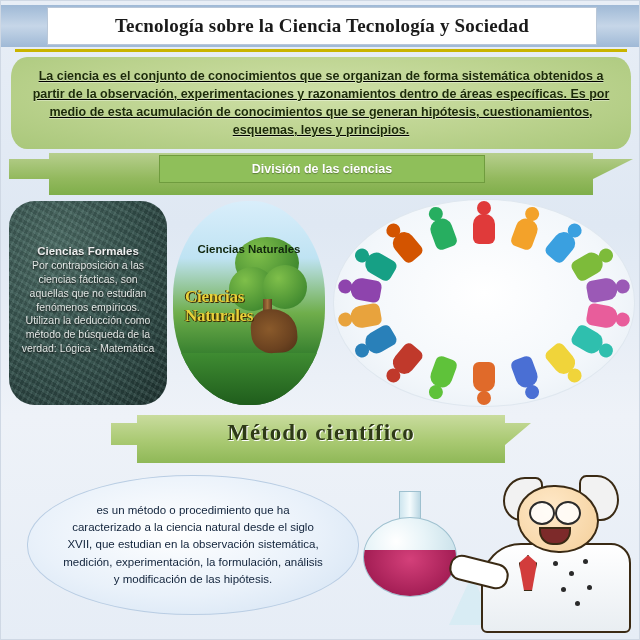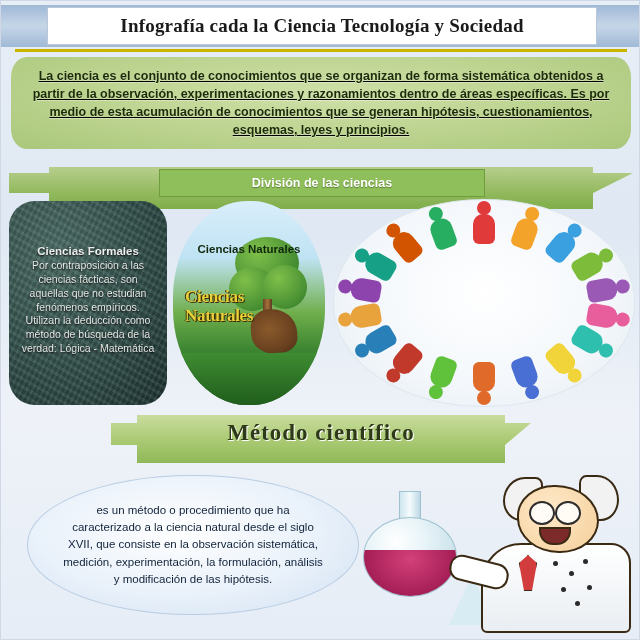--- a/index.html
+++ b/index.html
@@ -50,21 +50,21 @@
     padding:4px 18px;box-sizing:border-box;text-decoration:underline;
   }
   .intro p{
     margin:0;text-align:center;
     font-size:12.5px;line-height:1.45;color:#1c2b08;font-weight:bold;
     text-shadow:0 1px 0 rgba(255,255,255,.35);
   }
 
   
   .banner-wrap{
-    position:absolute;left:8px;top:152px;width:624px;height:42px;margin-top:14px;
+    position:absolute;left:8px;top:152px;width:624px;height:42px;
   }
   .banner{
     position:absolute;left:0;top:0;width:624px;height:42px;
     background:linear-gradient(to bottom,#b7cf8e,#93b95e 60%,#7fae4a);
     clip-path:polygon(0 6px, 40px 6px, 40px 0, 584px 0, 584px 6px, 624px 6px,
                       584px 26px, 584px 42px, 40px 42px, 40px 26px, 0 26px);
   }
   .banner-label{
     position:absolute;left:150px;top:2px;width:324px;height:26px;
     background:#8fbf5a;
@@ -289,21 +289,21 @@
     transform:rotate(14deg);
   }
 </style>
 </head>
 <body>
 
 <div id="page">
 
   <div class="title-band"></div>
   <div class="title-box">
-    <span>Infografía cada la Ciencia Tecnología y Sociedad</span>
+    <span>Tecnología sobre la Ciencia Tecnología y Sociedad</span>
   </div>
   <div class="title-underline"></div>
 
   <div class="intro">
     <p>La ciencia es el conjunto de conocimientos que se organizan de forma sistemática obtenidos a partir de la observación, experimentaciones y razonamientos dentro de áreas específicas. Es por medio de esta acumulación de conocimientos que se generan hipótesis, cuestionamientos, esquemas, leyes  y principios.</p>
   </div>
 
   <div class="banner-wrap">
     <div class="banner"></div>
     <div class="banner-label">
@@ -410,21 +410,21 @@
   </div>
 
   <div class="method-wrap">
     <div class="method-band"></div>
     <div class="method-inner">
       <span>Método científico</span>
     </div>
   </div>
 
   <div class="bubble">
-    <p>es un método o procedimiento que ha caracterizado a la ciencia natural desde el siglo XVII, que consiste en la observación sistemática, medición, experimentación, la formulación, análisis y modificación de las hipótesis.</p>
+    <p>es un método o procedimiento que ha caracterizado a la ciencia natural desde el siglo XVII, que estudian en la observación sistemática, medición, experimentación, la formulación, análisis y modificación de las hipótesis.</p>
   </div>
 
   <div class="scientist">
     <div class="flask-big">
       <div class="neck"></div>
       <div class="bulb">
           <div class="liquid"></div>
         </div>
     </div>
     <div class="flask-small">

